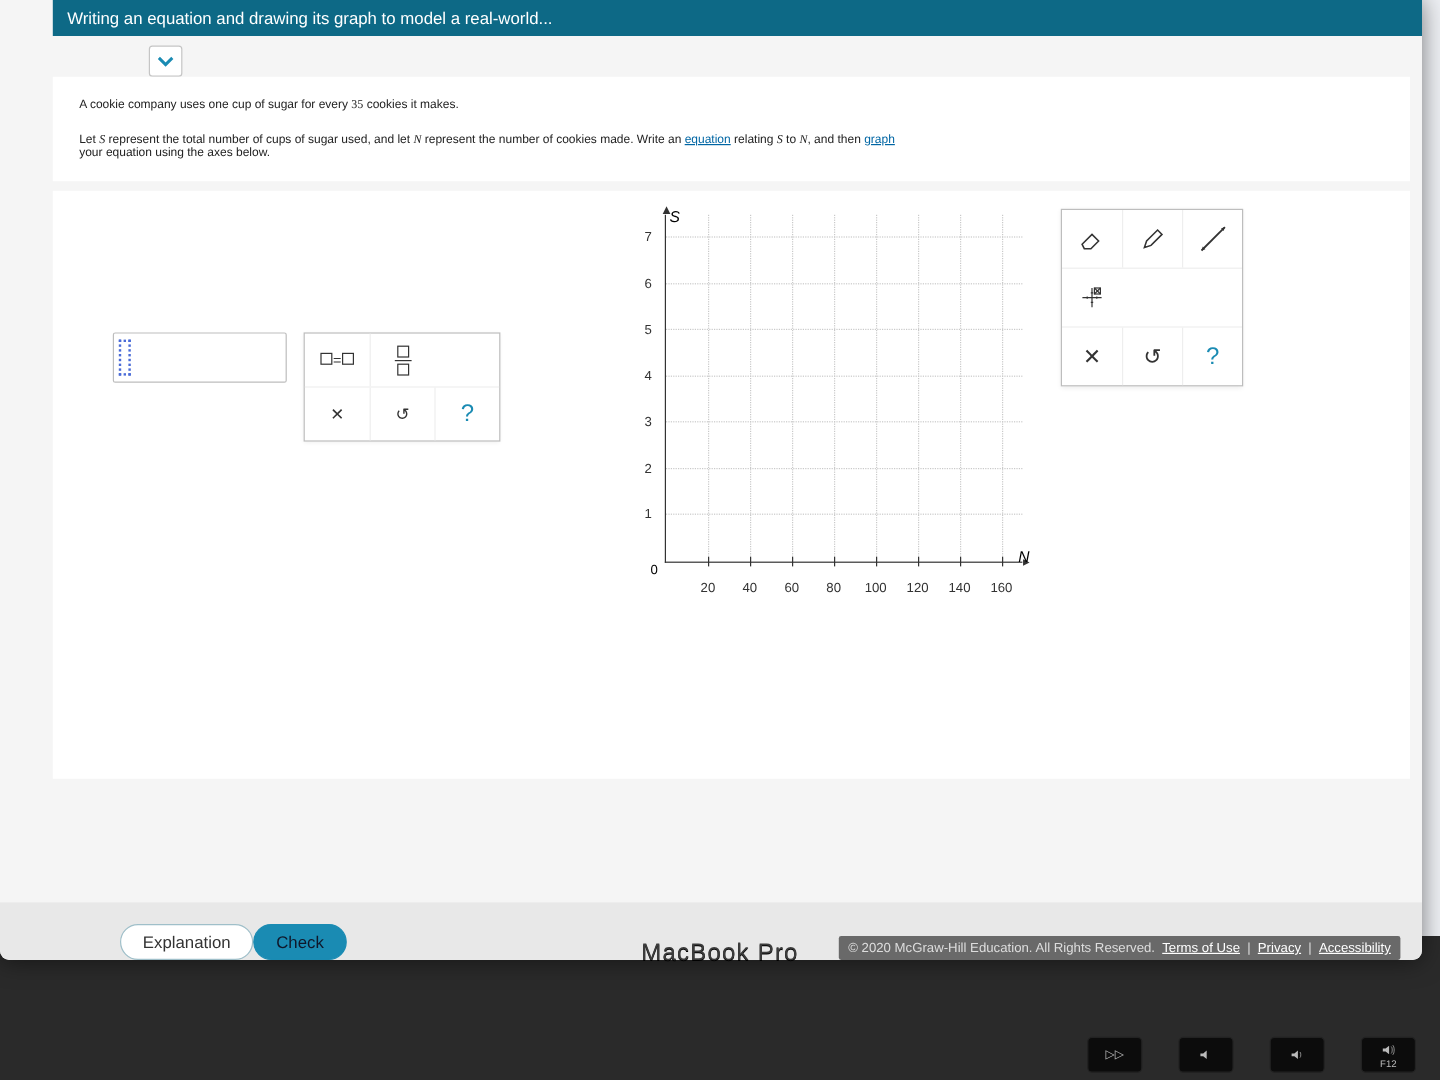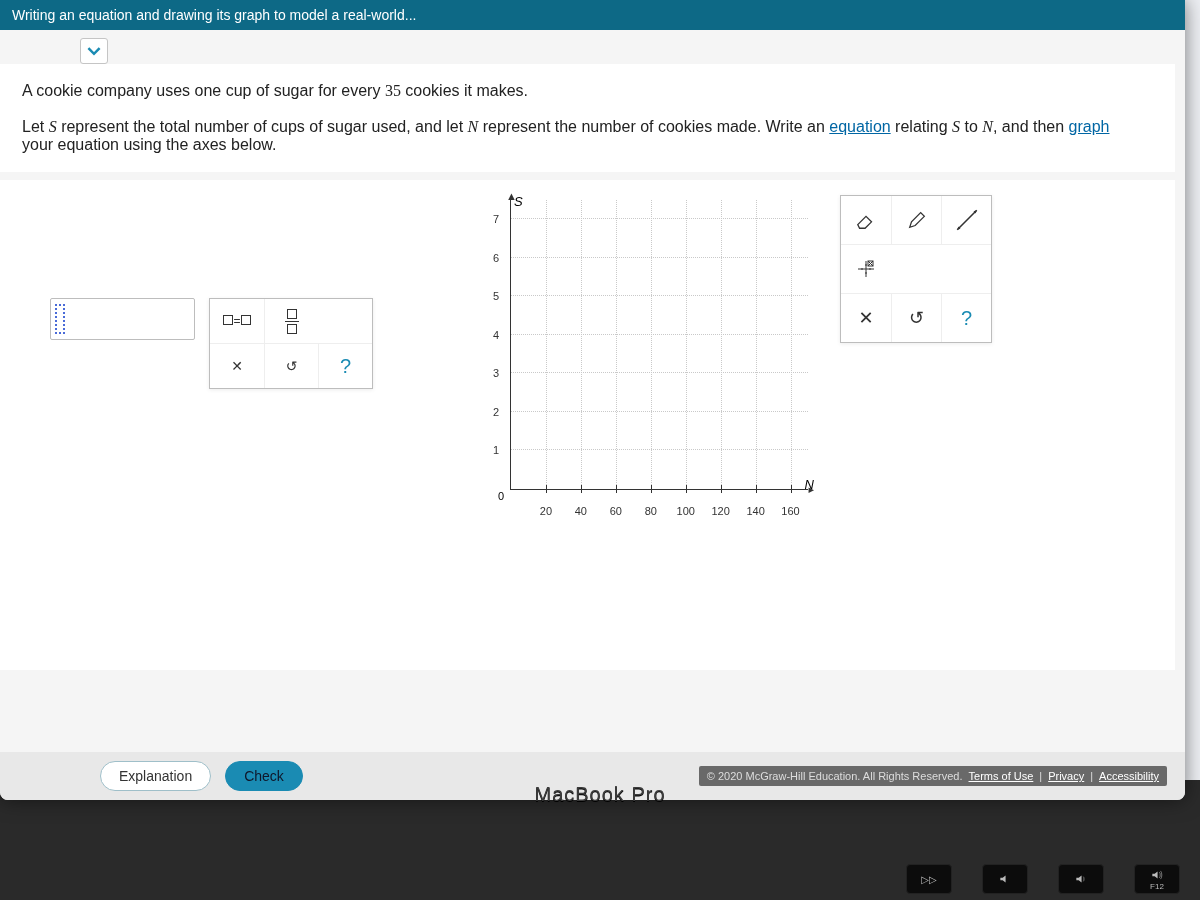--- a/index.html
+++ b/index.html
@@ -11,20 +11,21 @@
     overflow: hidden;
     position: relative;
   }
   .screen {
     position: absolute;
     top: 0; left: 0; right: 15px; bottom: 100px;
     background: #f5f5f5;
     border-radius: 0 0 8px 8px;
     overflow: hidden;
     box-shadow: 0 0 20px rgba(0,0,0,.5);
+    padding-left: 44px;
   }
   .header {
     background: #0d6986;
     color: #fff;
     height: 30px;
     display: flex;
     align-items: center;
     padding: 0 12px;
     font-size: 14px;
   }
@@ -35,21 +36,21 @@
     border-radius: 3px;
     margin: 8px 0 0 80px;
     display: flex; align-items: center; justify-content: center;
     color: #1a8bb3;
     cursor: pointer;
   }
   .content {
     background: #fff;
     margin: 0 10px 0 0;
     padding: 18px 22px 18px 22px;
-    font-size: 16px;
+    font-size: 10px;
     color: #222;
   }
   .problem-line1 { margin-bottom: 18px; }
   .num { font-family: Georgia, serif; }
   .mi { font-style: italic; font-family: Georgia, serif; }
   .link { color: #0066a4; text-decoration: underline; cursor: pointer; }
   .work-area {
     background: #fff;
     margin: 8px 10px 0 0;
     position: relative;
@@ -128,23 +129,22 @@
   }
   .graph-tools .eq-tools-row .eq-tool { width:50px; height:48px; font-size:18px; }
 
   
   .footer-bar {
     position:absolute;
     left:0; right:0; bottom:0;
     height: 48px;
     background: #e8e8e8;
     display:flex;
-    align-items:center;
+    align-items:flex-end;
     padding: 0 18px 0 100px;
-    gap: 14px;
   }
   .btn-pill {
     border:1px solid #9fbfc9;
     background:#fff;
     color:#333;
     padding: 6px 18px;
     border-radius: 18px;
     font-size: 14px;
     cursor:pointer;
   }

